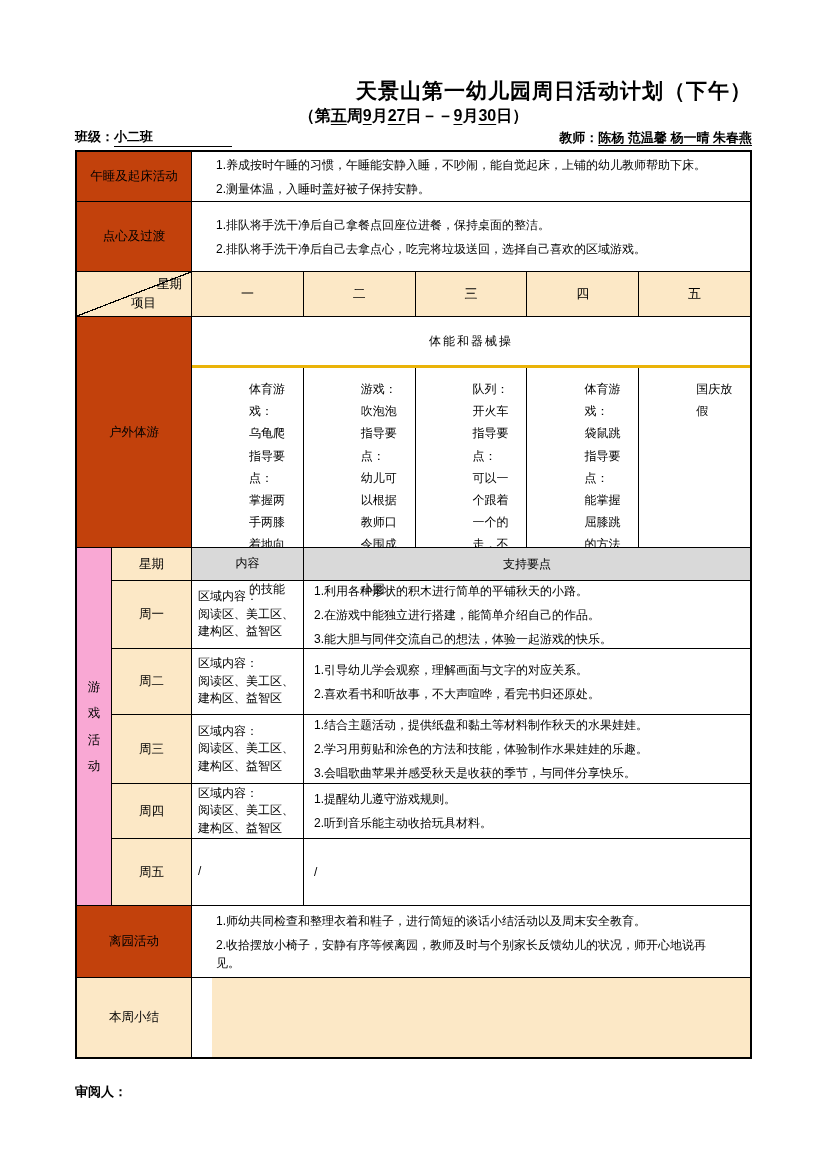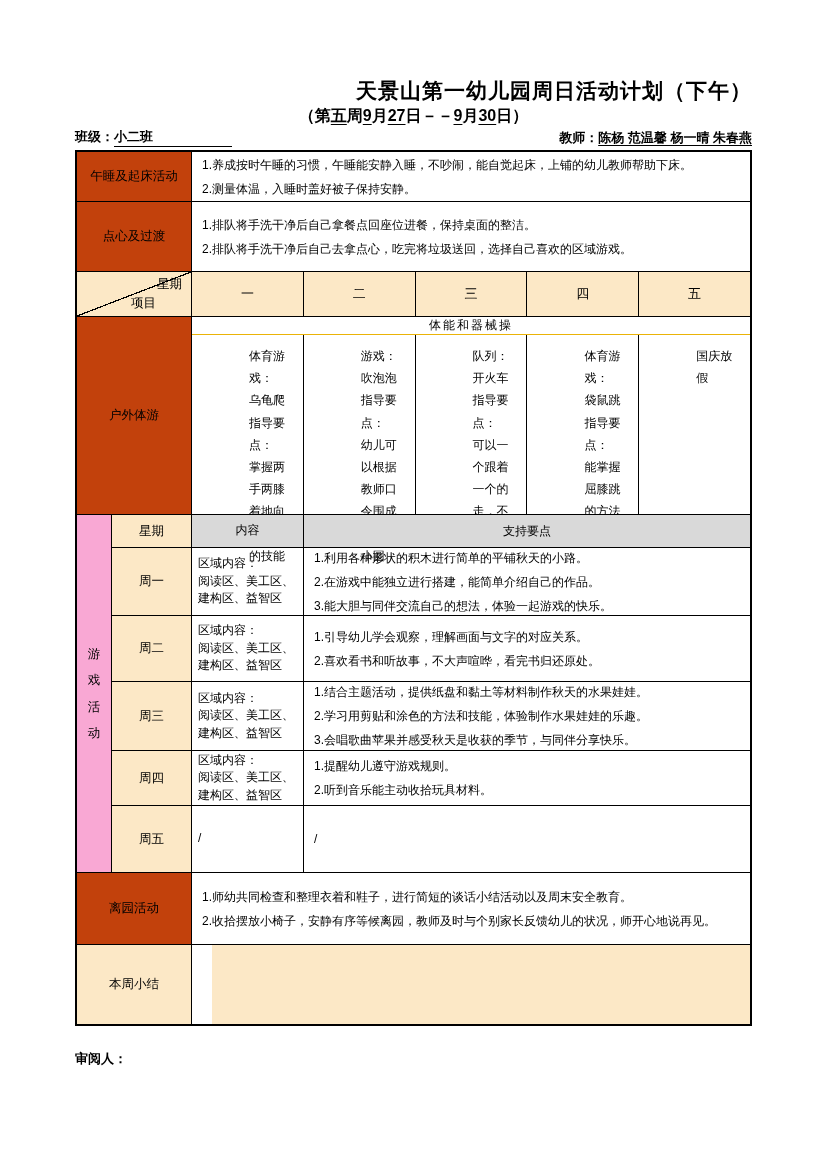--- a/index.html
+++ b/index.html
@@ -22,21 +22,21 @@
   .tbl { border: 2px solid #000; margin-top: 3px; font-size: 12px; }
   .tr { display: flex; border-bottom: 1px solid #000; }
   .tbl > .tr:last-child { border-bottom: none; gap: 20px; }
 
   .lbl {
     width: 115px; flex: 0 0 115px; background: #c2410c;
     border-right: 1px solid #000;
     display: flex; align-items: center; justify-content: center;
     text-align: center; font-size: 12.5px; padding: 2px;
   }
-  .cnt { flex: 1; padding: 2px 10px; display: flex; flex-direction: column; justify-content: center; }
+  .cnt { flex: 1; padding: 2px 24px; display: flex; flex-direction: column; justify-content: center; }
   .it { line-height: 1.5; margin: 3px 0; }
 
   .r-nap  { height: 50px; }
   .r-snack{ height: 70px; }
   .r-leave{ height: 72px; }
   .r-sum  { height: 79px; }
   .r-sum .lbl, .r-sum .cnt { background: #FCE8C6; }
 
   
   .r-dayhdr { height: 45px; }
@@ -51,21 +51,21 @@
   .corner-week { position: absolute; top: 4px; right: 9px; }
   .corner-item { position: absolute; bottom: 4px; left: 7px; margin-left: 47px; }
   .dayhead {
     flex: 1; background: #FCE8C6; border-right: 1px solid #000;
     display: flex; align-items: center; justify-content: center; font-size: 13px;
   }
   .r-dayhdr > .dayhead:last-child { border-right: none; }
 
   
   .outdoor-right { flex: 1; display: flex; flex-direction: column; }
-  .banner { height: 18px; border-bottom: 1px solid #eab308; display: flex; align-items: center; justify-content: center; letter-spacing: 2px; }
+  .banner { height: 51px; border-bottom: 3px solid #eab308; display: flex; align-items: center; justify-content: center; letter-spacing: 2px; }
   .odays { display: flex; height: 179px; }
   .oday { flex: 1; border-right: 1px solid #000; padding: 10px 7px 6px 9px; line-height: 1.85; margin-left: 48px; }
   .odays > .oday:last-child { border-right: none; }
 
   
   .gcol {
     width: 35px; flex: 0 0 35px; background: #f9a8d4; border-right: 1px solid #000;
     display: flex; align-items: center; justify-content: center;
   }
   .gcol span { width: 1em; word-break: break-all; line-height: 2.1; text-align: center; font-size: 12.5px; }

